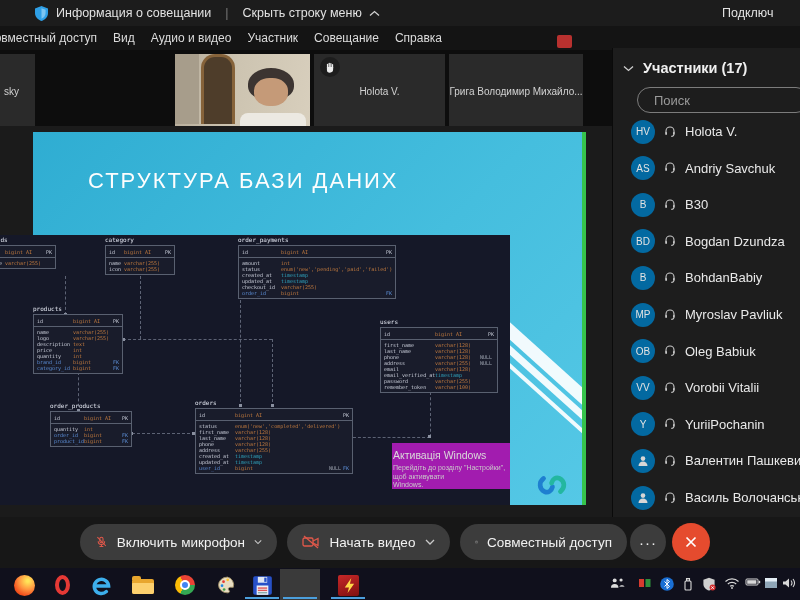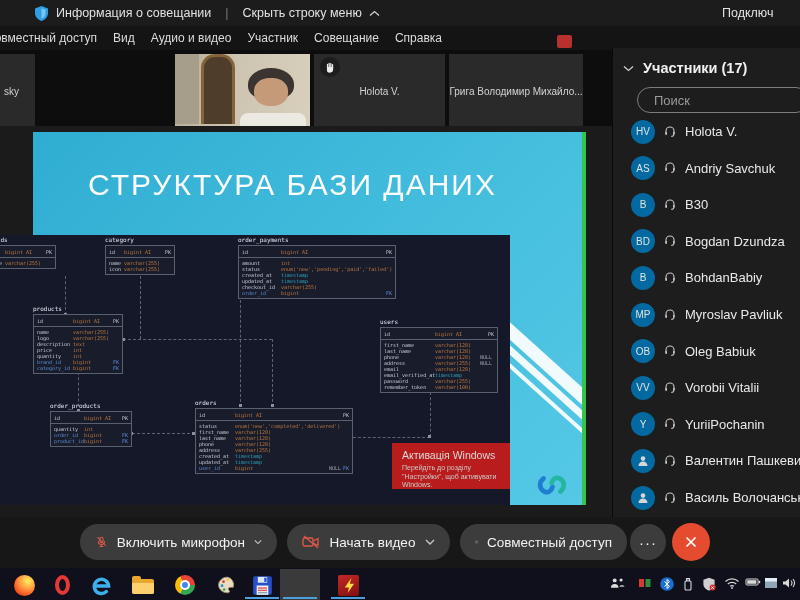--- a/index.html
+++ b/index.html
@@ -34,21 +34,21 @@
   .scene .door{position:absolute;left:26px;top:0;width:34px;height:70px;background:#4e3d2a;
                border:3px solid #86633a;border-bottom:none;border-radius:14px 14px 0 0}
   .scene .hair{position:absolute;right:16px;top:14px;width:46px;height:32px;background:#3c3431;border-radius:50% 50% 42% 42%}
   .scene .head{position:absolute;right:22px;top:24px;width:34px;height:28px;background:#c59a78;border-radius:45%}
   .scene .shirt{position:absolute;right:4px;bottom:0;width:66px;height:15px;background:#ece9e2;border-radius:8px 8px 0 0}
 
   
   .stage{position:absolute;left:0;top:126px;width:612px;height:391px;background:#1b1b1b}
   .slide{position:absolute;left:33px;top:6px;width:553px;height:373px;
          background:linear-gradient(135deg,#2fadd2 0%,#45bede 55%,#55c8e6 100%);overflow:hidden}
-  .slide-title{position:absolute;left:55px;top:36px;font-size:30px;font-weight:400;letter-spacing:2px;color:#fdfdfd;white-space:nowrap}
+  .slide-title{position:absolute;left:55px;top:36px;font-size:22px;font-weight:400;letter-spacing:2px;color:#fdfdfd;white-space:nowrap}
   .greenborder{position:absolute;right:0;top:0;width:4px;height:100%;background:#36c44c}
   .stripes{position:absolute;right:4px;top:120px;width:74px;height:253px;overflow:hidden}
   .stripes i{position:absolute;background:#fff;opacity:.92;transform:rotate(-48deg);transform-origin:center}
   .stripes i:nth-child(1){left:18px;top:-60px;width:4px;height:380px}
   .stripes i:nth-child(2){left:34px;top:-60px;width:7px;height:380px}
   .stripes i:nth-child(3){left:52px;top:-60px;width:13px;height:380px}
 
   
   .panel{position:absolute;left:0;top:109px;width:510px;height:270px;background:#151828}
   .conn{position:absolute}
@@ -59,21 +59,21 @@
   .tbl-title{display:block;margin-bottom:2px;font-size:6px;color:#e2e6f0;white-space:nowrap}
   .tbl-box{background:#191c2b;border:1px solid #596070;padding:2px 0}
   .tbl-row{display:flex;align-items:center;white-space:nowrap;padding:0 3px;height:6px}
   .tbl-row.hdr{height:10px;border-bottom:1px solid #596070;margin-bottom:2px;padding-bottom:2px}
   .fn{flex:none;color:#c9cdd9}
   .fn.fk{color:#5b8dd6}
   .ft{color:#c17a3e}
   .ft.ts{color:#2fa3bd}
   .fkey{margin-left:auto;padding-left:4px}
   .fkey .pk{color:#c3c8d4}.fkey .fkt{color:#5b8dd6}.fkey .nul{color:#9aa0ad;margin-right:2px}
-  .activation{position:absolute;left:392px;top:208px;width:118px;height:46px;background:#b91c1c;padding:6px 10px}
+  .activation{position:absolute;left:392px;top:208px;width:118px;height:46px;background:#a21caf;padding:6px 1px}
   .act-title{font-size:10.5px;color:#dadada;margin-bottom:3px}
   .act-line{font-size:7px;color:#c9c9c9;line-height:8.5px}
   .wbxlogo{position:absolute;left:537px;top:344px;width:30px;height:30px}
 
   
   .sidebar{position:absolute;left:612px;top:48px;width:188px;height:469px;background:#1d1d1d;border-left:1px solid #0a0a0a}
   .sb-head{position:absolute;left:10px;top:12px;display:flex;align-items:center;gap:9px;
            font-size:14.5px;font-weight:bold;color:#f0f0f0;white-space:nowrap}
   .searchbox{position:absolute;left:24px;top:39px;width:172px;height:26px;border:1px solid #7c7c7c;border-radius:13px;
              display:flex;align-items:center;padding:0 9px;gap:7px}

